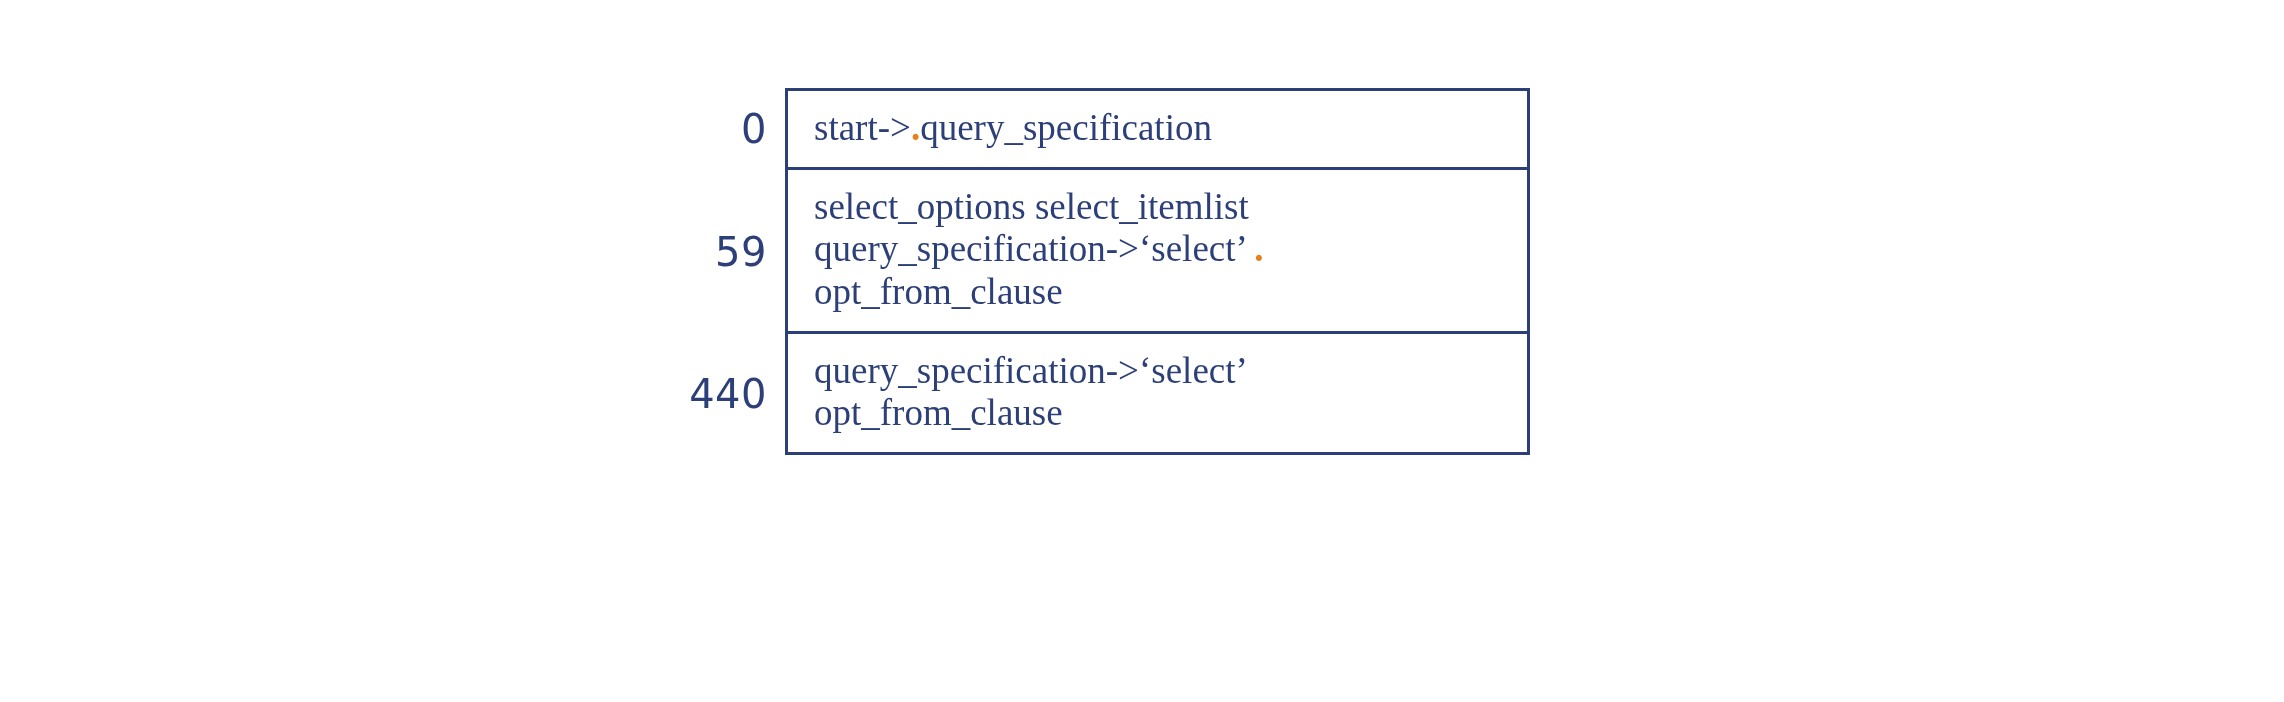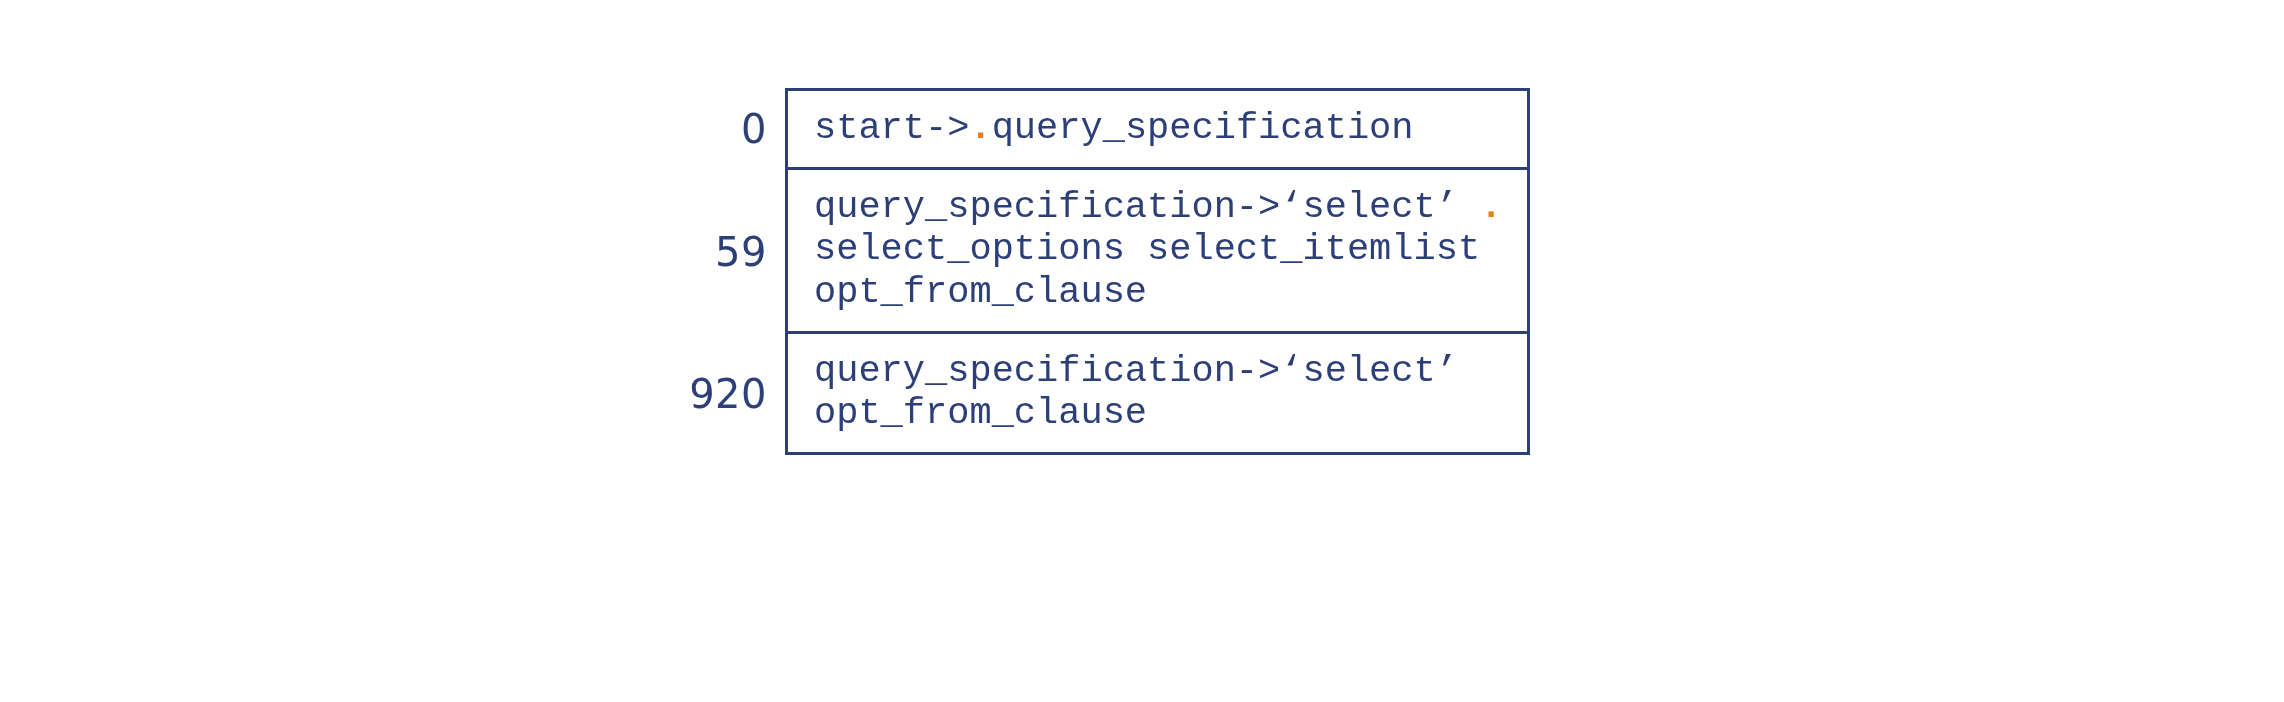--- a/index.html
+++ b/index.html
@@ -70,21 +70,21 @@
 
   
   .itemset-row + .itemset-row .item-cell {
     border-top: none;
   }
 
   .item-line {
     color: #2c3f78;
     font-size: 37px;
     line-height: 1.14;
-    font-family: Liberation Mono, monospace;
+    font-family: Liberation Serif, serif;
     white-space: pre;
   }
 
   .dot {
     color: #e8801a;
     font-weight: 700;
   }
 </style>
 </head>
 <body>
@@ -100,29 +100,29 @@
       <div class="item-cell">
         <div class="item-line"><span>start-&gt;</span><span class="dot">.</span><span>query_specification</span></div>
       </div>
     </div>
 
     <div class="itemset-row">
       <div class="state-gutter">
         <span class="state-number">59</span>
       </div>
       <div class="item-cell">
+        <div class="item-line"><span>select_options select_itemlist</span><span class="dot"></span><span></span></div>
         <div class="item-line"><span>query_specification-&gt;‘select’ </span><span class="dot">.</span><span></span></div>
-        <div class="item-line"><span>select_options select_itemlist</span><span class="dot"></span><span></span></div>
         <div class="item-line"><span>opt_from_clause</span><span class="dot"></span><span></span></div>
       </div>
     </div>
 
     <div class="itemset-row">
       <div class="state-gutter">
-        <span class="state-number">920</span>
+        <span class="state-number">440</span>
       </div>
       <div class="item-cell">
         <div class="item-line"><span>query_specification-&gt;‘select’</span><span class="dot"></span><span></span></div>
         <div class="item-line"><span>opt_from_clause</span><span class="dot"></span><span></span></div>
       </div>
     </div>
 
   </div>
 </div>
 

